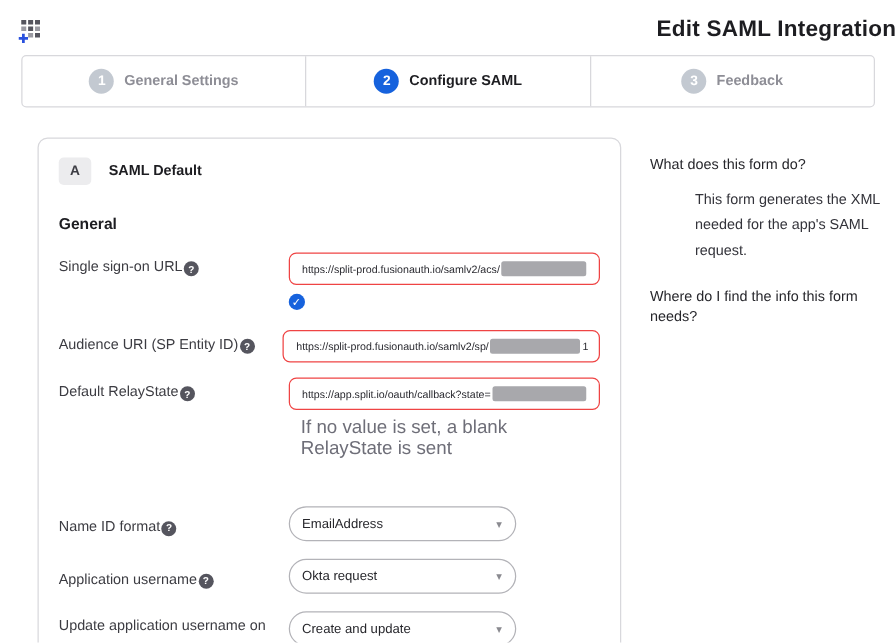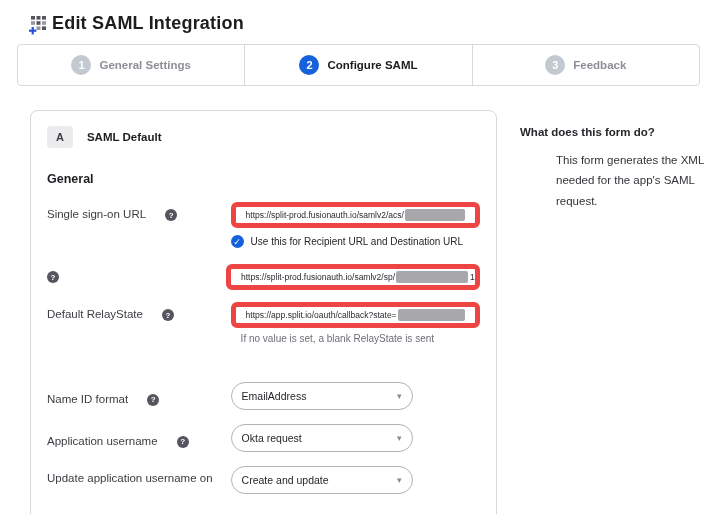--- a/index.html
+++ b/index.html
@@ -1,20 +1,20 @@
 <!DOCTYPE html>
 <html><head>
 <meta charset="utf-8">
 <style>
   * { margin:0; padding:0; box-sizing:border-box; }
   html,body { width:717px; height:514px; background:#ffffff; overflow:hidden;
     font-family:"Liberation Sans", sans-serif; color:#1d1d21; }
 
   
-  .app-header { display:flex; align-items:center; gap:4px; padding:13px 0 0 28px; }
+  .app-header { display:flex; align-items:center; gap:4px; padding:13px 0 0 14px;justify-content:space-between; }
   .app-header h1 { font-size:18px; font-weight:bold; letter-spacing:.2px; color:#1d1d21; }
   .grid-icon { width:20px; height:20px; display:inline-block; position:relative; top:1px; }
 
   
   .wizard { display:flex; margin:10px 17px 0 17px; height:42px;
     border:1px solid #d8d8dc; border-radius:4px; background:#fff; }
   .step { flex:1; display:flex; align-items:center; justify-content:center; gap:8px;
     border-left:1px solid #d8d8dc; cursor:default; }
   .step:first-child { border-left:none; }
   .step-num { width:20px; height:20px; border-radius:50%; background:#c3c9d1; color:#fff;
@@ -28,57 +28,57 @@
   .card { width:467px; min-height:460px; border:1px solid #d8d8dc; border-radius:8px;
     background:#fff; padding:15px 16px; }
   .section-head { display:flex; align-items:center; gap:14px; }
   .section-badge { background:#ececee; color:#3d3d44; font-size:11px; font-weight:bold;
     padding:5px 9px; border-radius:4px; }
   .section-title { font-size:11.5px; font-weight:bold; }
   .subsection { font-size:12.5px; font-weight:bold; margin:24px 0 16px 0; }
 
   .field-row { display:flex; }
   .field-label { width:187px; padding-top:6px; font-size:11.5px; color:#3c3c42;
-    display:flex; align-items:flex-start; gap:19px; }
+    display:flex; align-items:flex-start; gap:1px; }
   .help { width:12px; height:12px; min-width:12px; border-radius:50%; background:#55555e;
     color:#fff; font-size:8px; font-weight:bold; display:inline-flex; align-items:center;
     justify-content:center; margin-top:1px; cursor:pointer; }
   .control { width:254px; }
 
-  .text-input { height:26px; border:5px solid #ef4444; border-radius:6px; background:#fff;
+  .text-input { height:26px; border:1px solid #ef4444; border-radius:6px; background:#fff;
     display:flex; align-items:center; padding:0 10px; font-size:8.5px; color:#2a2a30;
     white-space:nowrap; overflow:hidden; }
   .redact { flex:1; height:12px; min-width:18px; background:#a8a8ac; border-radius:2px;
     margin-left:1px; }
   .redact--fixed { flex:0 0 72px; }
   .after-redact { margin-left:2px; }
 
   .check-row { display:flex; align-items:center; gap:7px; margin-top:7px; cursor:pointer; }
   .cbx { width:13px; height:13px; min-width:13px; border-radius:50%; background:#1662dd;
     color:#fff; font-size:9px; display:flex; align-items:center; justify-content:center; }
   .cbx-label { font-size:10px; color:#26262b; }
 
-  .hint { font-size:10px; color:#6e6e78; margin-top:5px;padding-left:10px; }
+  .hint { font-size:15px; color:#6e6e78; margin-top:5px;padding-left:10px; }
 
   .select { width:182px; height:28px; border:1px solid #b3b3b8; border-radius:14px;
     display:flex; align-items:center; justify-content:space-between; padding:0 10px;
     font-size:10.5px; color:#26262b; cursor:pointer; background:#fff; }
   .caret { color:#8a8a90; font-size:9px; }
 
   .mb18 { margin-bottom:16px; }
   .mb12 { margin-bottom:12px; }
   .mb22 { margin-bottom:38px; }
   .mb14 { margin-bottom:14px;align-items:center; }
 
   .advanced { text-align:right; margin-top:22px; padding-right:6px; }
   .advanced a { color:#4661e0; font-size:11px; text-decoration:none; cursor:pointer; }
 
   
   .side-help { width:190px; margin-left:23px; padding-top:14px; }
-  .side-help h4 { font-size:11.5px; font-weight:bold; color:#26262b; margin-bottom:9px;
+  .side-help h4 { font-size:11.5px; font-weight:normal; color:#26262b; margin-bottom:9px;
     line-height:1.45; }
   .side-help p { font-size:11.5px; color:#33333a; line-height:1.8; margin-bottom:18px;margin-left:36px; }
 </style>
 </head>
 <body>
 
 <div class="app-header">
   <span class="grid-icon">
     <svg width="20" height="20" viewBox="0 0 20 20">
       <g fill="#55555e">
@@ -129,27 +129,27 @@
         <span>Single sign-on URL</span>
         <span class="help">?</span>
       </div>
       <div class="control">
         <div class="text-input">
           <span>https://split-prod.fusionauth.io/samlv2/acs/</span>
           <span class="redact"></span>
         </div>
         <div class="check-row">
           <span class="cbx">✓</span>
-          <span class="cbx-label">Use this for Recipient URL and Destination URL</span>
         </div>
       </div>
     </div>
 
     <div class="field-row mb12">
       <div class="field-label">
+        <span>Audience URI (SP Entity ID)</span>
         <span class="help">?</span>
       </div>
       <div class="control">
         <div class="text-input">
           <span>https://split-prod.fusionauth.io/samlv2/sp/</span>
           <span class="redact redact--fixed"></span>
           <span class="after-redact">1</span>
         </div>
       </div>
     </div>
@@ -207,15 +207,16 @@
     </div>
 
     <div class="advanced">
       <a>Show Advanced Settings</a>
     </div>
   </section>
 
   <aside class="side-help">
     <h4>What does this form do?</h4>
     <p>This form generates the XML needed for the app's SAML request.</p>
+    <h4>Where do I find the info this form needs?</h4>
   </aside>
 
 </div>
 
 </body></html>

